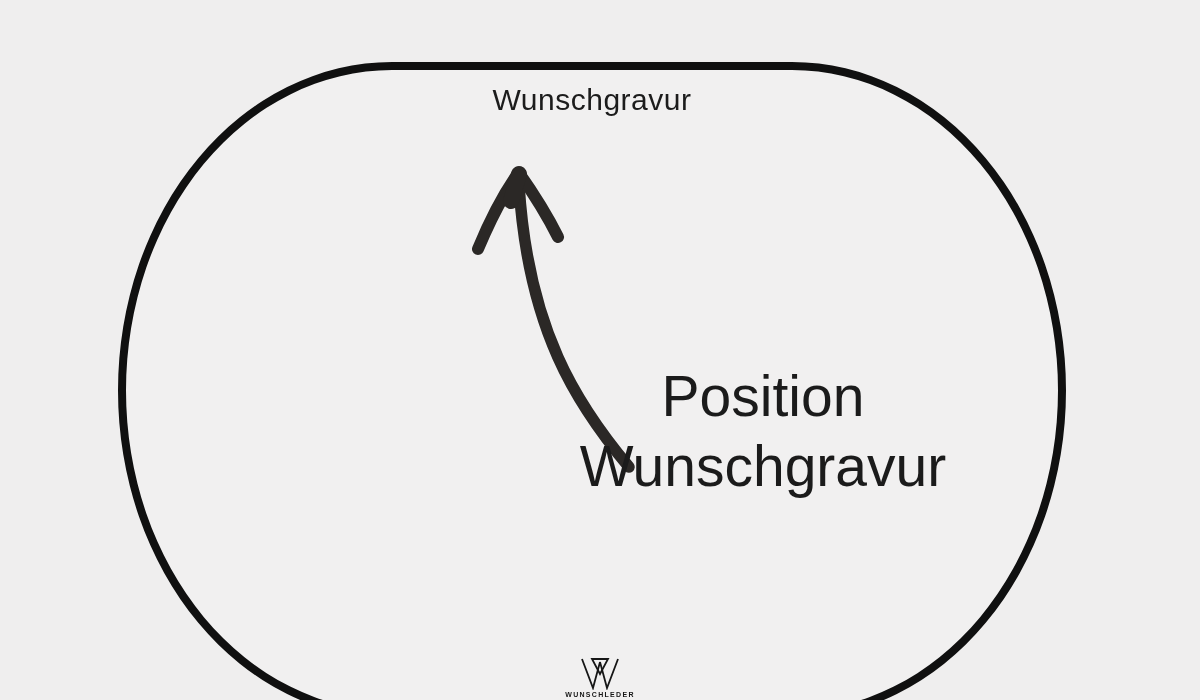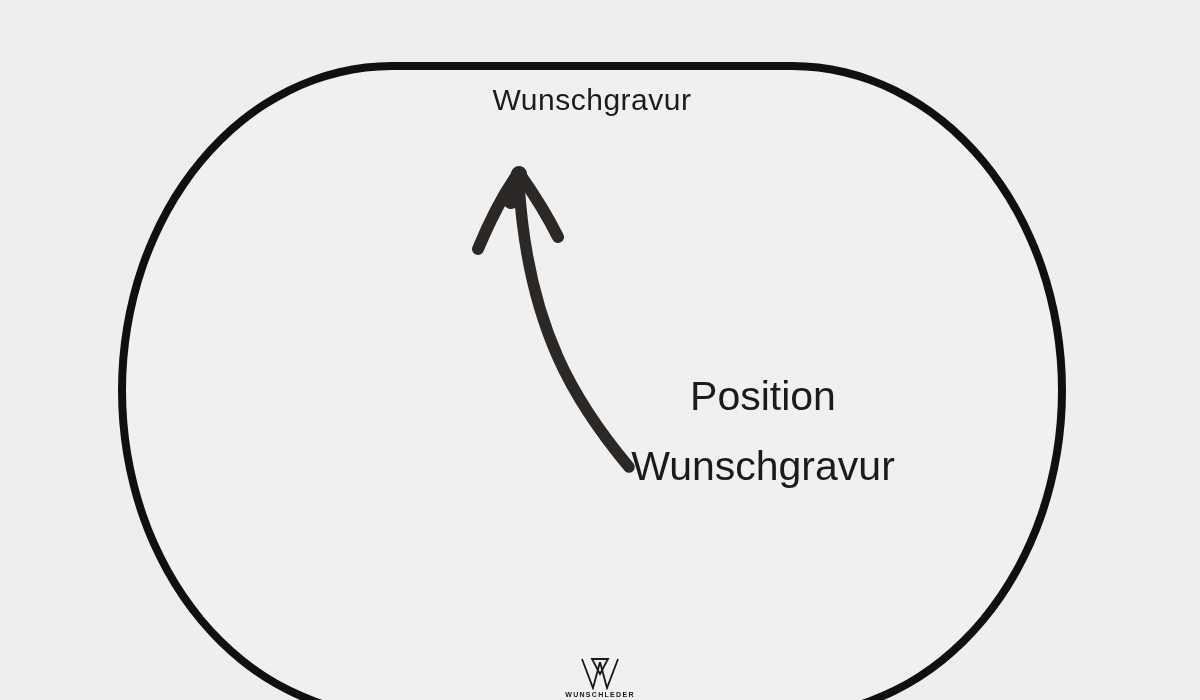--- a/index.html
+++ b/index.html
@@ -40,21 +40,21 @@
     color: #1c1c1c;
     letter-spacing: 0.5px;
   }
   
   .annotation {
     position: absolute;
     left: 553px;
     top: 318px;
     width: 420px;
     text-align: center;
-    font-size: 41px;
+    font-size: 57px;
     line-height: 70px;
     color: #1b1b1b;
   }
   .annotation div { white-space: nowrap; }
   
   .arrow-svg {
     position: absolute;
     left: 0;
     top: 0;
     width: 1200px;

